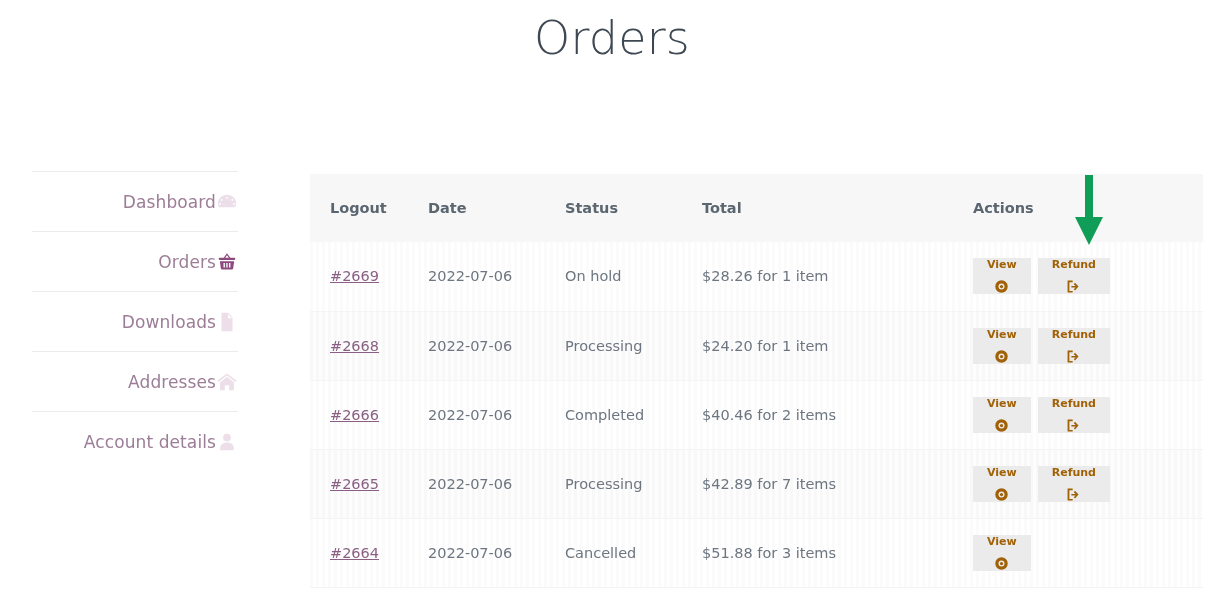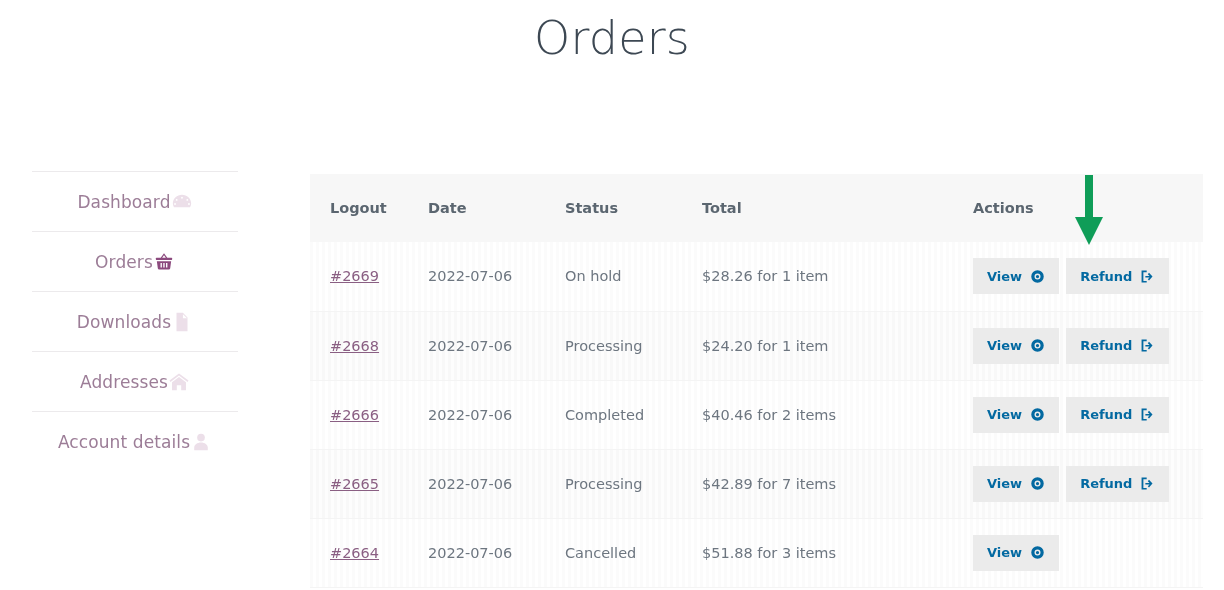--- a/index.html
+++ b/index.html
@@ -41,21 +41,21 @@
     left: 32px;
     top: 171px;
     width: 206px;
   }
   .nav-item {
     position: relative;
     height: 60px;
     border-top: 1px solid #eceaec;
     display: flex;
     align-items: center;
-    justify-content: center;
+    justify-content: flex-end;
     cursor: pointer;
   }
   .nav-label {
     font-size: 17px;
     color: #9c7d97;
     font-family: "DejaVu Sans", sans-serif;
     font-weight: 400;
     letter-spacing: 0.1px;
   }
   .nav-icon {
@@ -132,31 +132,32 @@
     padding-left: 20px !important;
   }
   .actions-wrap {
     display: flex;
     gap: 7px;
     align-items: center;
   }
   .btn {
     background: #ebebeb;
     border: none;
-    color: #0369a1;
-    font-size: 13px;
+    color: #a16207;
+    font-size: 11px;
     font-weight: 600;
     font-family: "DejaVu Sans", sans-serif;
     height: 36px;
     padding: 0 14px;
     display: inline-flex;
     align-items: center;
     gap: 8px;
     cursor: pointer;
     white-space: nowrap;
+    flex-direction: column;
   }
   .btn svg { display: block; }
 
   
   .annotation-arrow {
     position: absolute;
     left: 1073px;
     top: 175px;
     width: 32px;
     height: 72px;

